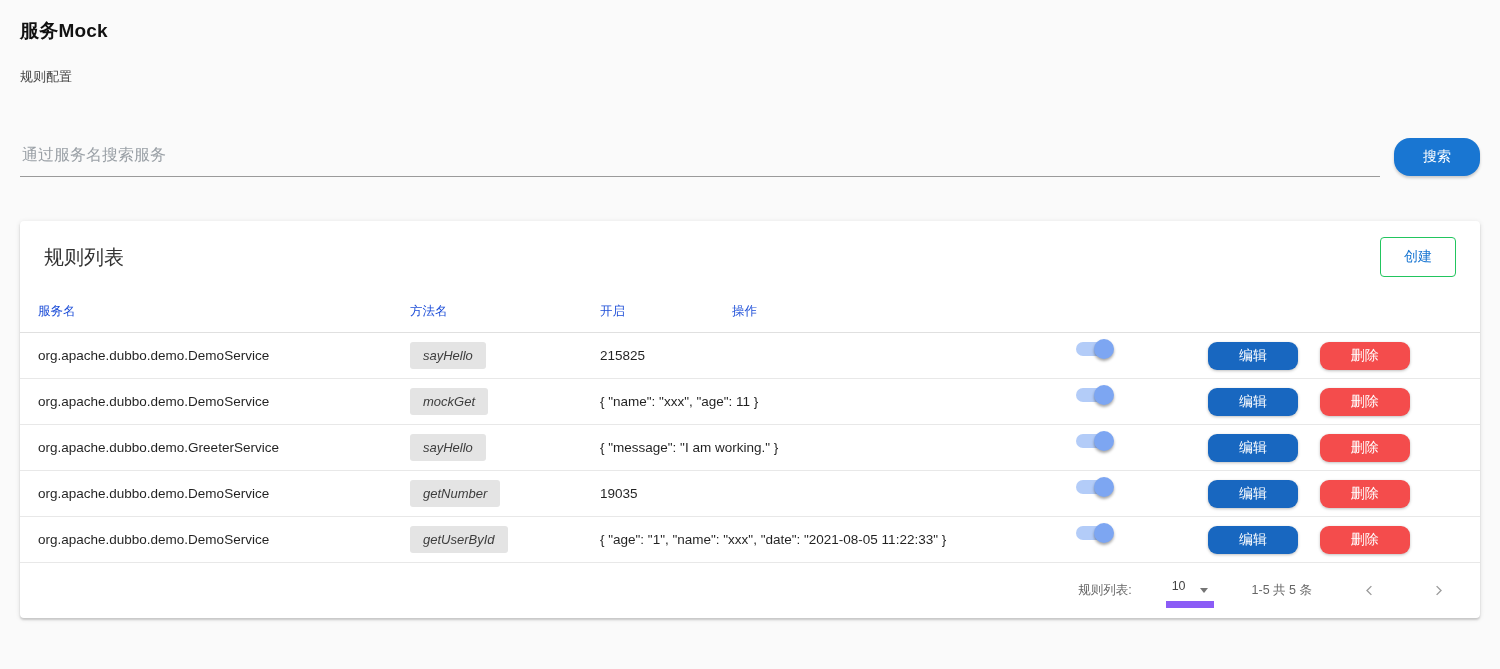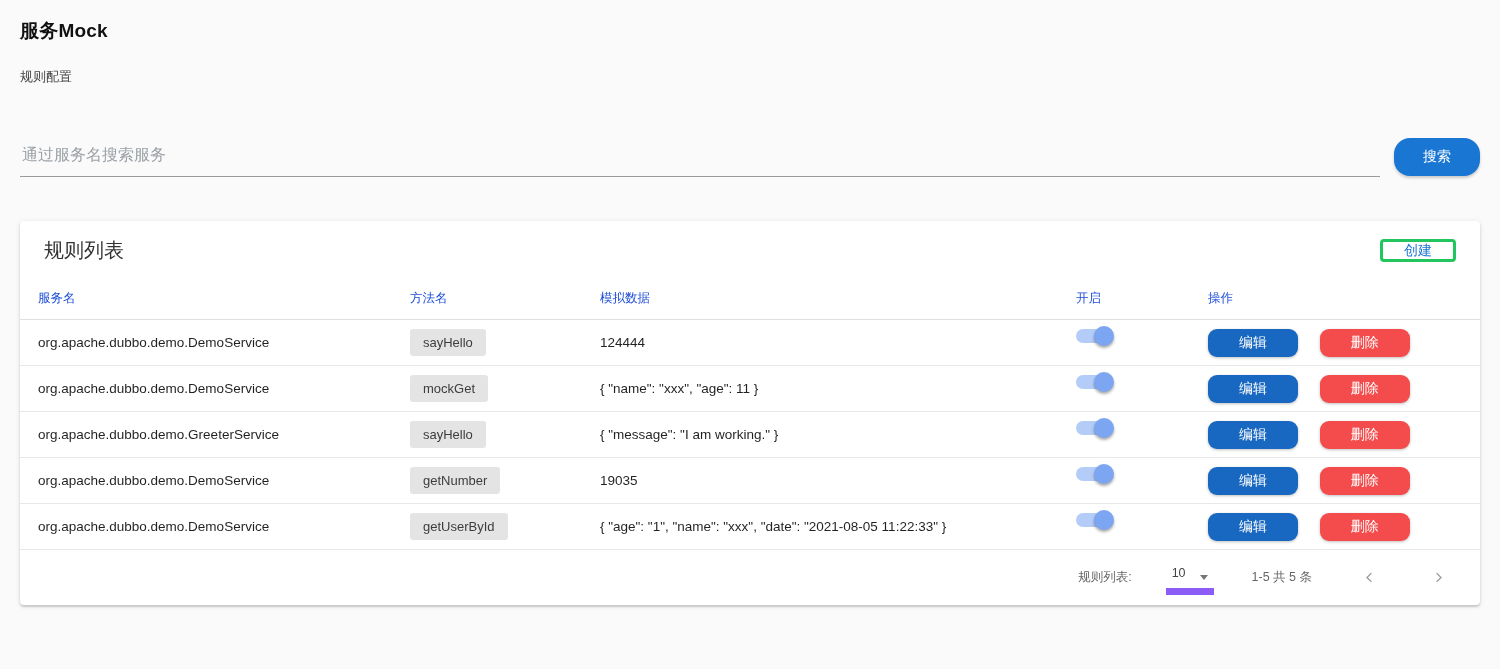--- a/index.html
+++ b/index.html
@@ -34,41 +34,41 @@
   }
 
   
   .card {
     margin-top:44px; background:#fff; border-radius:4px;
     box-shadow:0 2px 2px rgba(0,0,0,.14), 0 1px 5px rgba(0,0,0,.12);
   }
   .card-header { display:flex; justify-content:space-between; align-items:center; padding:16px 24px 14px 24px;gap:26px; }
   .card-title { font-size:20px; color:#333; font-weight:400; }
   .create-btn {
-    width:76px; height:23px; background:#fff; color:#1976d2;
-    border:3px solid #22c55e; border-radius:4px; font-size:14px; cursor:pointer;
+    width:76px; height:40px; background:#fff; color:#1976d2;
+    border:1px solid #22c55e; border-radius:4px; font-size:14px; cursor:pointer;
     font-family:"Liberation Sans","DejaVu Sans",sans-serif;
   }
 
   
   .thead, .trow { display:flex; align-items:center; }
   .thead { height:42px; border-bottom:1px solid #e0e0e0; }
   .th { font-size:12.5px; color:#1d4ed8; font-weight:400; }
   .trow { height:46px; border-bottom:1px solid #e8e8e8; font-size:13.5px; }
   .trow:last-of-type { border-bottom:1px solid #e0e0e0; }
   .col-service { width:390px; padding-left:18px; }
   .col-method  { width:190px; }
   .col-mock    { width:476px; }
   .col-toggle  { width:132px; }
   .col-actions { flex:1; }
   .td { color:rgba(0,0,0,.87); }
 
   .chip {
     display:inline-block; background:#e4e4e4; color:#3d3d3d;
-    font-size:13px; padding:6px 13px; border-radius:3px;
+    font-size:13px; padding:6px 13px; border-radius:3px;font-style:italic;
   }
 
   
   .switch { position:relative; display:inline-block; width:40px; height:20px; top:-5px; cursor:pointer; }
   .switch .track { position:absolute; left:0; top:3px; width:34px; height:14px; border-radius:7px; background:#b3ccf8; }
   .switch .thumb { position:absolute; left:18px; top:0; width:20px; height:20px; border-radius:50%; background:#7da6f2; box-shadow:0 2px 3px rgba(0,0,0,.35); }
 
   .btn-edit, .btn-delete {
     border:none; color:#fff; font-size:14px; padding:5px 31px; border-radius:9px;
     cursor:pointer; box-shadow:0 1px 3px rgba(0,0,0,.25);
@@ -111,29 +111,28 @@
   <div class="card">
 
     <div class="card-header">
       <div class="card-title">规则列表</div>
       <button class="create-btn">创建</button>
     </div>
 
     <div class="thead">
       <div class="th col-service">服务名</div>
       <div class="th col-method">方法名</div>
-      <div class="th col-mock">模拟数据</div>
       <div class="th col-toggle">开启</div>
       <div class="th col-actions">操作</div>
     </div>
 
     <div class="trow">
       <div class="td col-service">org.apache.dubbo.demo.DemoService</div>
       <div class="td col-method"><span class="chip">sayHello</span></div>
-      <div class="td col-mock">124444</div>
+      <div class="td col-mock">215825</div>
       <div class="td col-toggle">
         <span class="switch"><span class="track"></span><span class="thumb"></span></span>
       </div>
       <div class="td col-actions">
         <button class="btn-edit">编辑</button>
         <button class="btn-delete">删除</button>
       </div>
     </div>
 
     <div class="trow">

